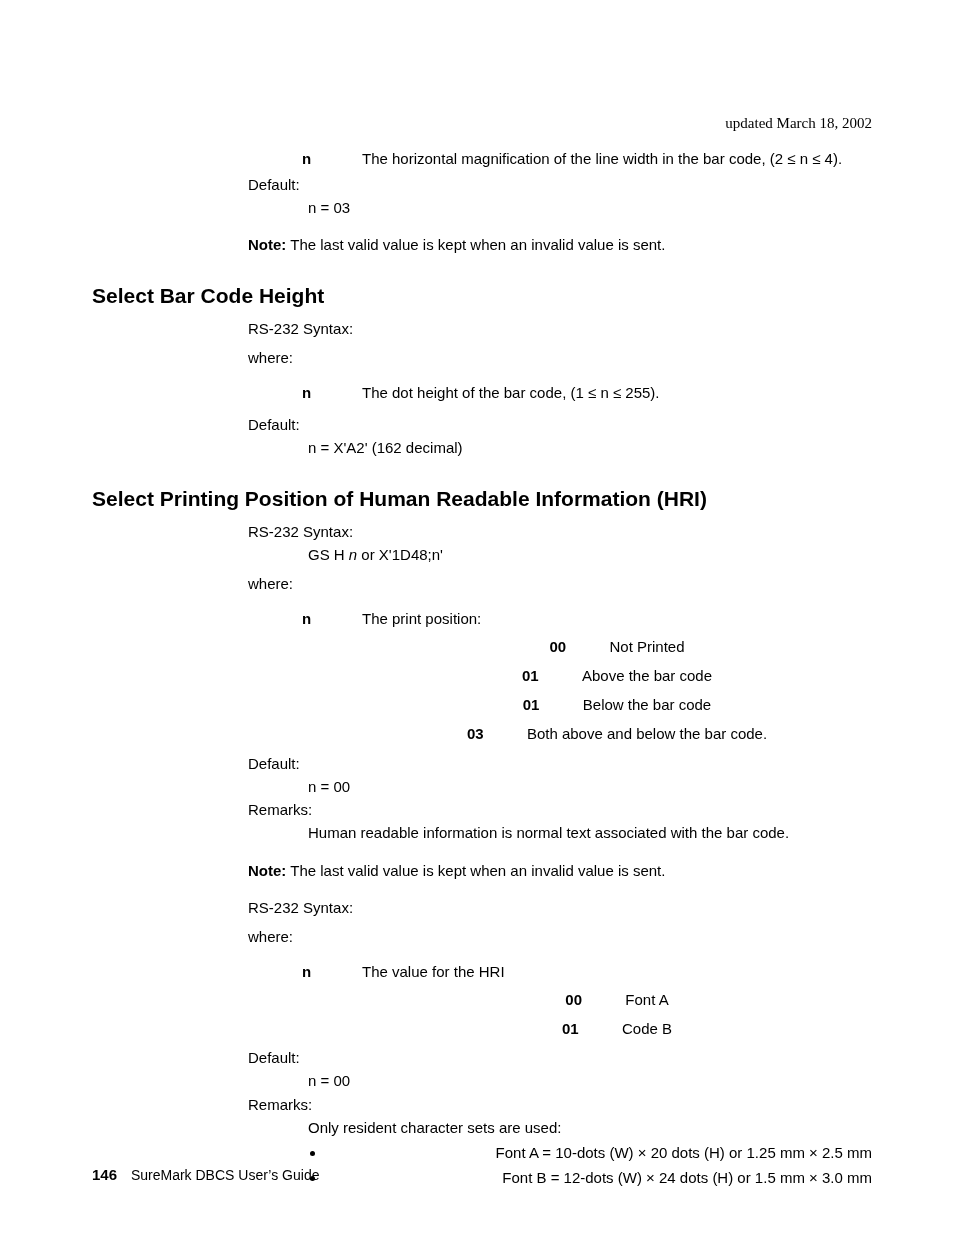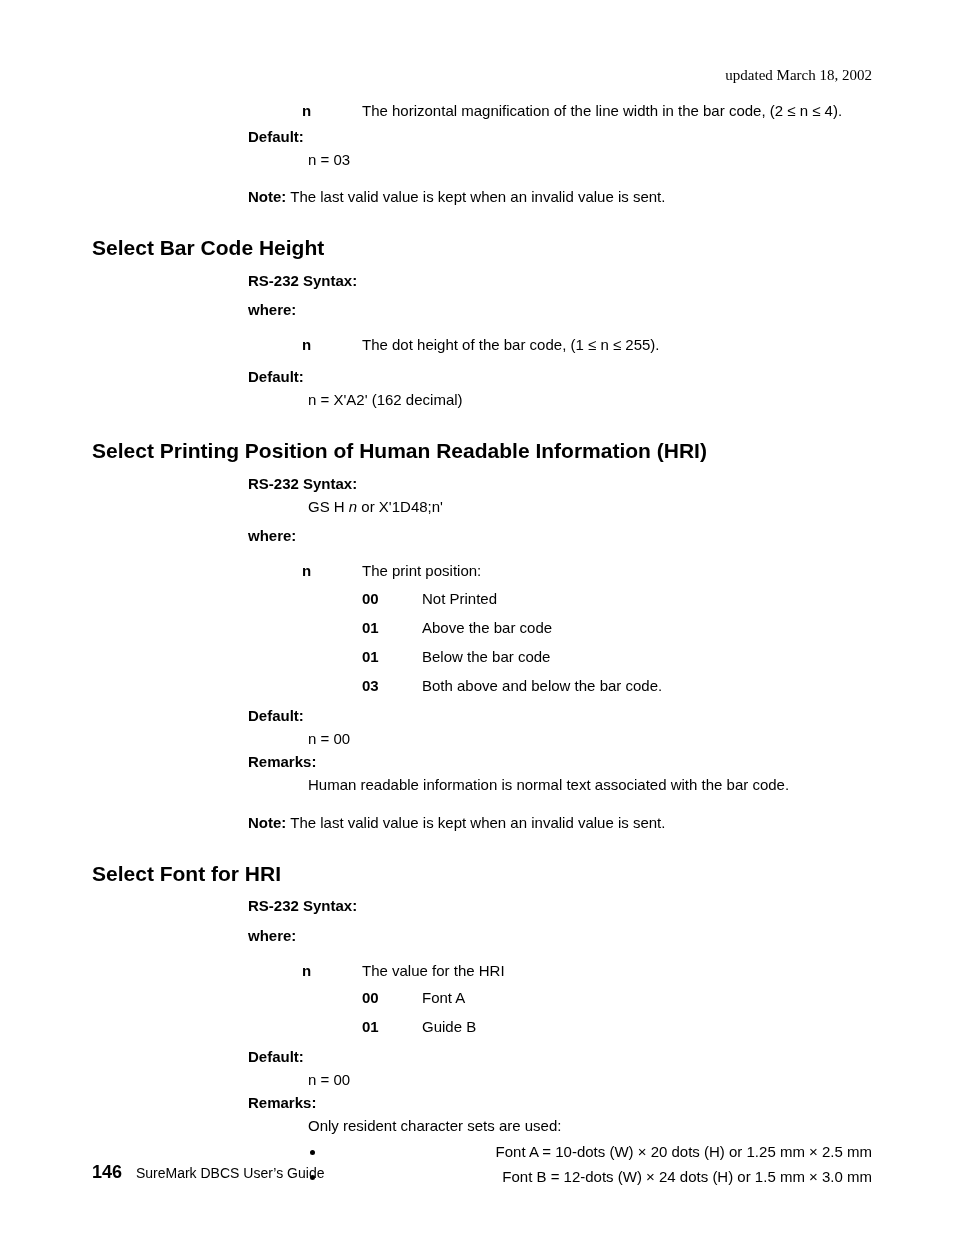--- a/index.html
+++ b/index.html
@@ -15,46 +15,47 @@
     line-height: 1.55;
   }
   .page {
     padding: 64px 82px 40px 92px;
   }
   .updated {
     font-family: "Palatino Linotype", "Book Antiqua", Palatino, serif;
     font-size: 15px;
     text-align: right;
     margin-bottom: 12px;
+    margin-top: 48px;
   }
   .def-list { margin-left: 156px; }
   .def-row { display: flex; margin-bottom: 2px; }
   .def-term { font-weight: bold; min-width: 60px; flex-shrink: 0; }
-  .def-term-wide { font-weight: bold; margin-bottom: 0; }
+  .def-term-wide { font-weight: normal; margin-bottom: 0; }
   .def-body { flex: 1; }
   .def-indent { margin-left: 60px; }
-  .inner-def { display: flex; align-items: baseline; }
+  .inner-def { display: flex; align-items: baseline; justify-content: center; }
   .inner-code { font-weight: bold; min-width: 60px; flex-shrink: 0; }
   h2.section {
     font-weight: bold;
     font-size: 21px;
     margin: 24px 0 4px 0;
   }
   .note-line { margin-top: 14px; margin-bottom: 14px; }
   .note-label { font-weight: bold; }
   ul.bullets { margin: 2px 0 0 0; padding-left: 22px; }
   ul.bullets li { margin: 2px 0; text-align: right; }
   .italic { font-style: italic; }
   .footer {
     position: absolute;
     bottom: 48px;
     left: 92px;
     font-size: 14px;
   }
-  .footer-pagenum { font-weight: bold; font-size: 18px; margin-right: 10px; }
+  .footer-pagenum { font-weight: bold; font-size: 15px; margin-right: 10px; }
   .vgap-sm { height: 6px; }
   .vgap-med { height: 12px; }
   .sub-def-list { margin-left: 54px; margin-top: 4px; }
 </style>
 </head>
 <body>
 
 <div class="page">
 
   <div class="updated">updated March 18, 2002</div>
@@ -123,39 +124,38 @@
     <div class="def-term-wide">Default:</div>
     <div class="def-indent">n = 00</div>
     <div class="def-term-wide">Remarks:</div>
     <div class="def-indent">Human readable information is normal text associated with the bar code.</div>
     <div class="note-line">
       <span class="note-label">Note:</span>
       <span>The last valid value is kept when an invalid value is sent.</span>
     </div>
   </div>
 
-  <h2 class="section">Select Font for HRI</h2>
   <div class="def-list">
     <div class="def-term-wide">RS-232 Syntax:</div>
     <div class="vgap-sm"></div>
     <div class="def-term-wide">where:</div>
     <div class="vgap-med"></div>
     <div class="def-row" style="margin-left:54px">
       <div class="def-term">n</div>
       <div class="def-body">The value for the HRI</div>
     </div>
     <div class="sub-def-list" style="margin-left:114px">
       <div class="inner-def">
           <div class="inner-code">00</div>
           <div>Font A</div>
         </div>
       <div class="vgap-sm"></div>
       <div class="inner-def">
           <div class="inner-code">01</div>
-          <div>Guide B</div>
+          <div>Code B</div>
         </div>
     </div>
     <div class="vgap-sm"></div>
     <div class="def-term-wide">Default:</div>
     <div class="def-indent">n = 00</div>
     <div class="def-term-wide">Remarks:</div>
     <div class="def-indent">Only resident character sets are used:</div>
     <ul class="bullets def-indent" style="margin-left:56px">
       <li>Font A = 10-dots (W) × 20 dots (H) or 1.25 mm × 2.5 mm</li>
       <li>Font B = 12-dots (W) × 24 dots (H) or 1.5 mm × 3.0 mm</li>

